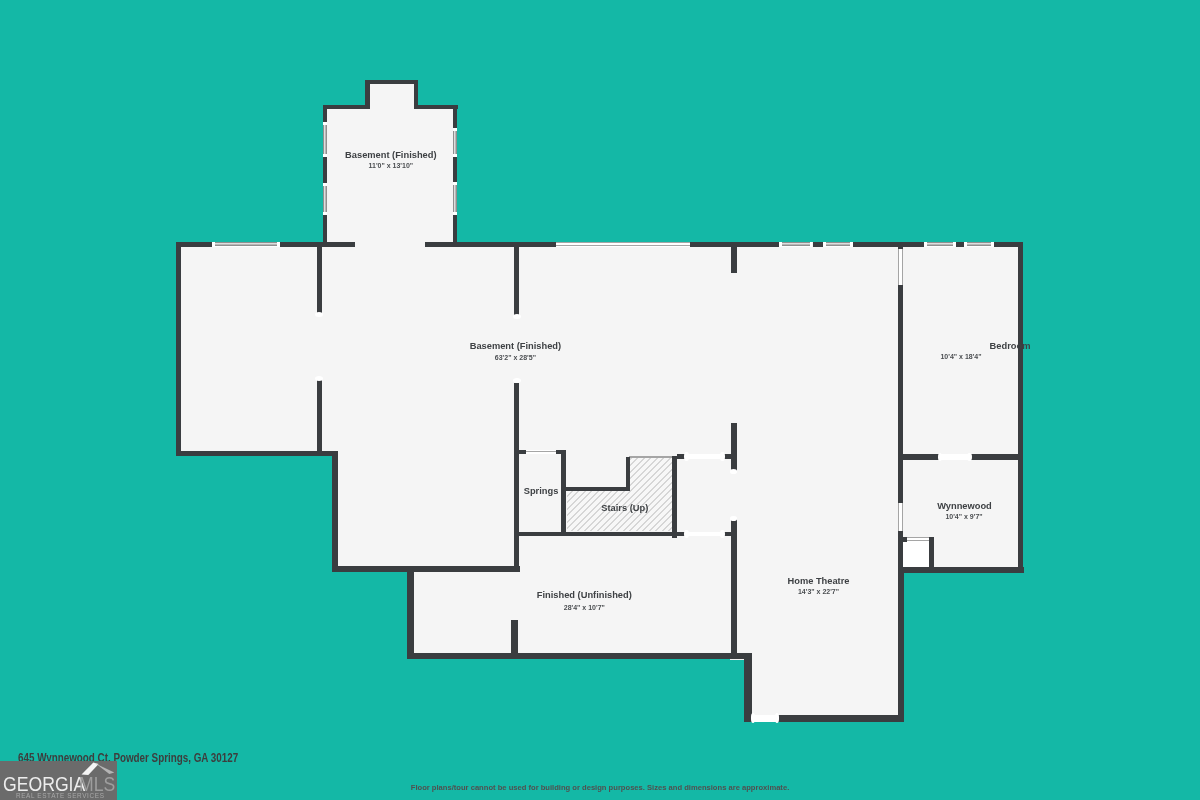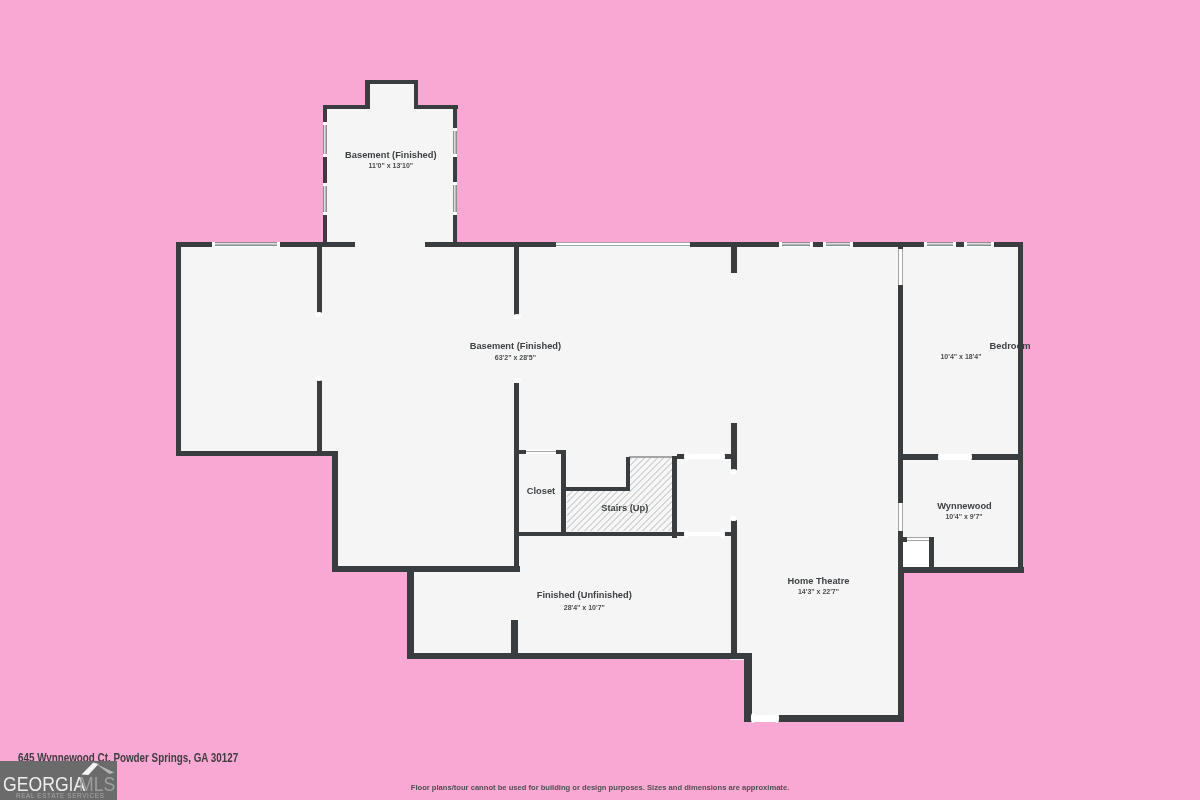--- a/index.html
+++ b/index.html
@@ -1,16 +1,16 @@
 <!DOCTYPE html>
 <html><head>
 <meta charset="utf-8">
 <style>
   html,body{margin:0;padding:0;background:#ffffff;}
-  #page{position:relative;-webkit-font-smoothing:antialiased;width:1200px;height:800px;background:#f9a8d4;overflow:hidden;
+  #page{position:relative;-webkit-font-smoothing:antialiased;width:1200px;height:800px;background:#14b8a6;overflow:hidden;
         font-family:"Liberation Sans", sans-serif;}
   .f{position:absolute;background:#f5f5f5;}
   .w{position:absolute;background:#3a3d40;}
   .win{position:absolute;background:#ffffff;}
   .winb{position:absolute;background:#dedede;border-top:1px solid #8f8f8f;border-bottom:1px solid #8f8f8f;}
   .winm{position:absolute;background:#9b9b9b;}
   .d{position:absolute;background:#ffffff;}
   .tl{position:absolute;background:#a5a5a5;}
   .lbl{position:absolute;transform:translate(-50%,-50%);white-space:nowrap;
        font-weight:700;color:#3e4144;text-align:center;font-size:9.3px;}
@@ -192,21 +192,21 @@
 
   <div class="lbl" style="left:390.8px;top:155px;">Basement (Finished)</div>
   <div class="dim" style="left:390.8px;top:165px;">11'0" x 13'10"</div>
 
   <div class="lbl" style="left:515.4px;top:346px;">Basement (Finished)</div>
   <div class="dim" style="left:515.4px;top:357px;">63'2" x 28'5"</div>
 
   <div class="lbl" style="left:1010px;top:345.6px;">Bedroom</div>
   <div class="dim" style="left:961px;top:356.3px;">10'4" x 18'4"</div>
 
-  <div class="lbl" style="left:541px;top:491px;">Closet</div>
+  <div class="lbl" style="left:541px;top:491px;">Springs</div>
   <div class="lbl" style="left:624.8px;top:508.4px;">Stairs (Up)</div>
 
   <div class="lbl" style="left:964.5px;top:505.5px;">Wynnewood</div>
   <div class="dim" style="left:964px;top:515.7px;">10'4" x 9'7"</div>
 
   <div class="lbl" style="left:818.5px;top:580.8px;">Home Theatre</div>
   <div class="dim" style="left:818.5px;top:591.3px;">14'3" x 22'7"</div>
 
   <div class="lbl" style="left:584.3px;top:595.1px;">Finished (Unfinished)</div>
   <div class="dim" style="left:584.3px;top:606.5px;">28'4" x 10'7"</div>

